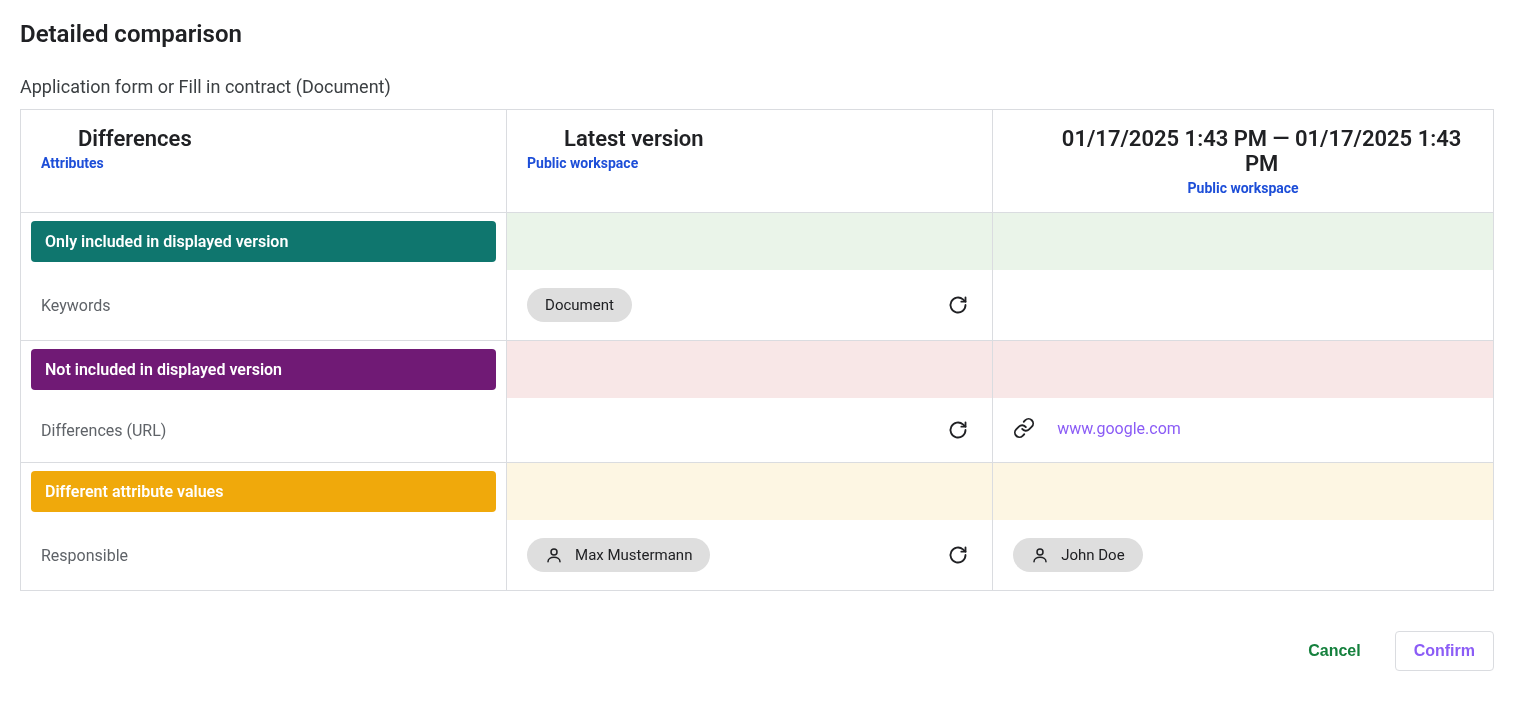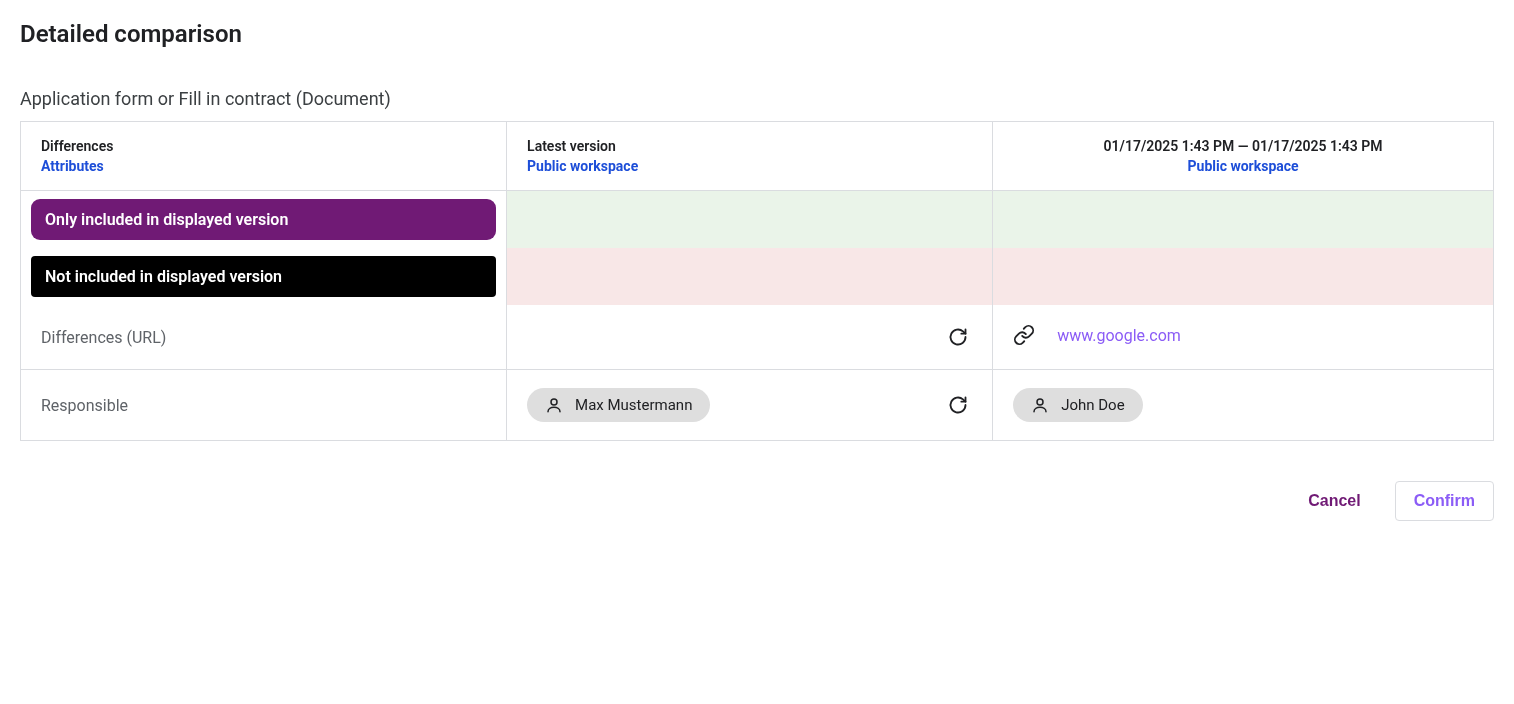--- a/index.html
+++ b/index.html
@@ -9,21 +9,21 @@
     }
     body {
       font-family: -apple-system, BlinkMacSystemFont, "Segoe UI", Roboto, Arial, sans-serif;
       background: #fff;
       color: #202124;
       padding: 20px;
     }
     .title {
       font-size: 24px;
       font-weight: 600;
-      margin-bottom: 40px;
+      margin-bottom: 28px;
     }
     .subtitle {
       font-size: 18px;
       color: #3c4043;
       margin-bottom: 12px;
     }
     .table {
       width: 100%;
       border: 1px solid #dadce0;
       border-collapse: collapse;
@@ -35,45 +35,46 @@
     .header-cell {
       padding: 16px 20px;
       border-right: 1px solid #dadce0;
       border-bottom: 1px solid #dadce0;
       vertical-align: top;
     }
     .header-cell:last-child {
       border-right: none;
     }
     .header-title {
-      font-size: 14px;
+      font-size: 22px;
       font-weight: 600;
       margin-bottom: 4px;
+      margin-left: 37px;
     }
     .header-sub {
       font-size: 14px;
       color: #1d4ed8;
     }
     .section-row td {
       padding: 0;
       vertical-align: top;
     }
     .section-row td:first-child {
       padding: 8px 10px 8px 10px;
     }
     .section-badge {
       display: block;
       padding: 11px 14px;
       border-radius: 4px;
       font-size: 16px;
       font-weight: 600;
       color: #fff;
     }
-    .badge-green { background: #701a75; border-radius: 9px; }
-    .badge-red { background: #000000; }
+    .badge-green { background: #0f766e; }
+    .badge-red { background: #701a75; }
     .badge-yellow { background: #f0a90b; }
     .bg-green { background: #eaf4e9; }
     .bg-red { background: #f8e7e7; }
     .bg-yellow { background: #fdf6e3; }
     .section-row td:nth-child(2),
     .section-row td:nth-child(3) {
       border-left: 1px solid #dadce0;
     }
     .data-row td {
       padding: 18px 20px;
@@ -127,21 +128,21 @@
     .footer {
       margin-top: 40px;
       display: flex;
       justify-content: flex-end;
       gap: 20px;
       align-items: center;
     }
     .btn-cancel {
       background: none;
       border: none;
-      color: #701a75;
+      color: #15803d;
       font-size: 16px;
       font-weight: 600;
       cursor: pointer;
       padding: 10px 14px;
     }
     .btn-confirm {
       background: #fff;
       border: 1px solid #dadce0;
       color: #8b5cf6;
       font-size: 16px;
@@ -182,20 +183,39 @@
   </thead>
   <tbody>
 
     <tr class="section-row">
       <td>
         <span class="section-badge badge-green">Only included in displayed version</span>
       </td>
       <td class="bg-green"></td>
       <td class="bg-green"></td>
     </tr>
+    <tr class="data-row">
+      <td>Keywords</td>
+      <td>
+        <div class="cell-content">
+          <span class="chip">
+            <span>Document</span>
+          </span>
+          <button class="refresh-btn">
+            <span>
+              <svg width="20" height="20" viewBox="0 0 24 24" fill="none" stroke="#202124" stroke-width="2.2" stroke-linecap="round" stroke-linejoin="round">
+                  <path d="M21 12a9 9 0 1 1-3-6.7L21 8"></path>
+                  <path d="M21 3v5h-5"></path>
+                </svg>
+            </span>
+          </button>
+        </div>
+      </td>
+      <td></td>
+    </tr>
 
     <tr class="section-row">
       <td>
         <span class="section-badge badge-red">Not included in displayed version</span>
       </td>
       <td class="bg-red"></td>
       <td class="bg-red"></td>
     </tr>
     <tr class="data-row">
       <td>Differences (URL)</td>
@@ -218,20 +238,27 @@
             <svg width="22" height="22" viewBox="0 0 24 24" fill="none" stroke="#202124" stroke-width="2" stroke-linecap="round">
                 <path d="M10 13a5 5 0 0 0 7.54.54l3-3a5 5 0 0 0-7.07-7.07l-1.72 1.71"></path>
                 <path d="M14 11a5 5 0 0 0-7.54-.54l-3 3a5 5 0 0 0 7.07 7.07l1.71-1.71"></path>
               </svg>
           </span>
           <span>www.google.com</span>
         </span>
       </td>
     </tr>
 
+    <tr class="section-row">
+      <td>
+        <span class="section-badge badge-yellow">Different attribute values</span>
+      </td>
+      <td class="bg-yellow"></td>
+      <td class="bg-yellow"></td>
+    </tr>
     <tr class="data-row">
       <td>Responsible</td>
       <td>
         <div class="cell-content">
           <span class="chip">
             <span class="chip-icon">
               <svg width="18" height="18" viewBox="0 0 24 24" fill="none" stroke="#202124" stroke-width="2" stroke-linecap="round" stroke-linejoin="round">
                   <circle cx="12" cy="8" r="4"></circle>
                   <path d="M4 21c0-4 4-6 8-6s8 2 8 6"></path>
                 </svg>

